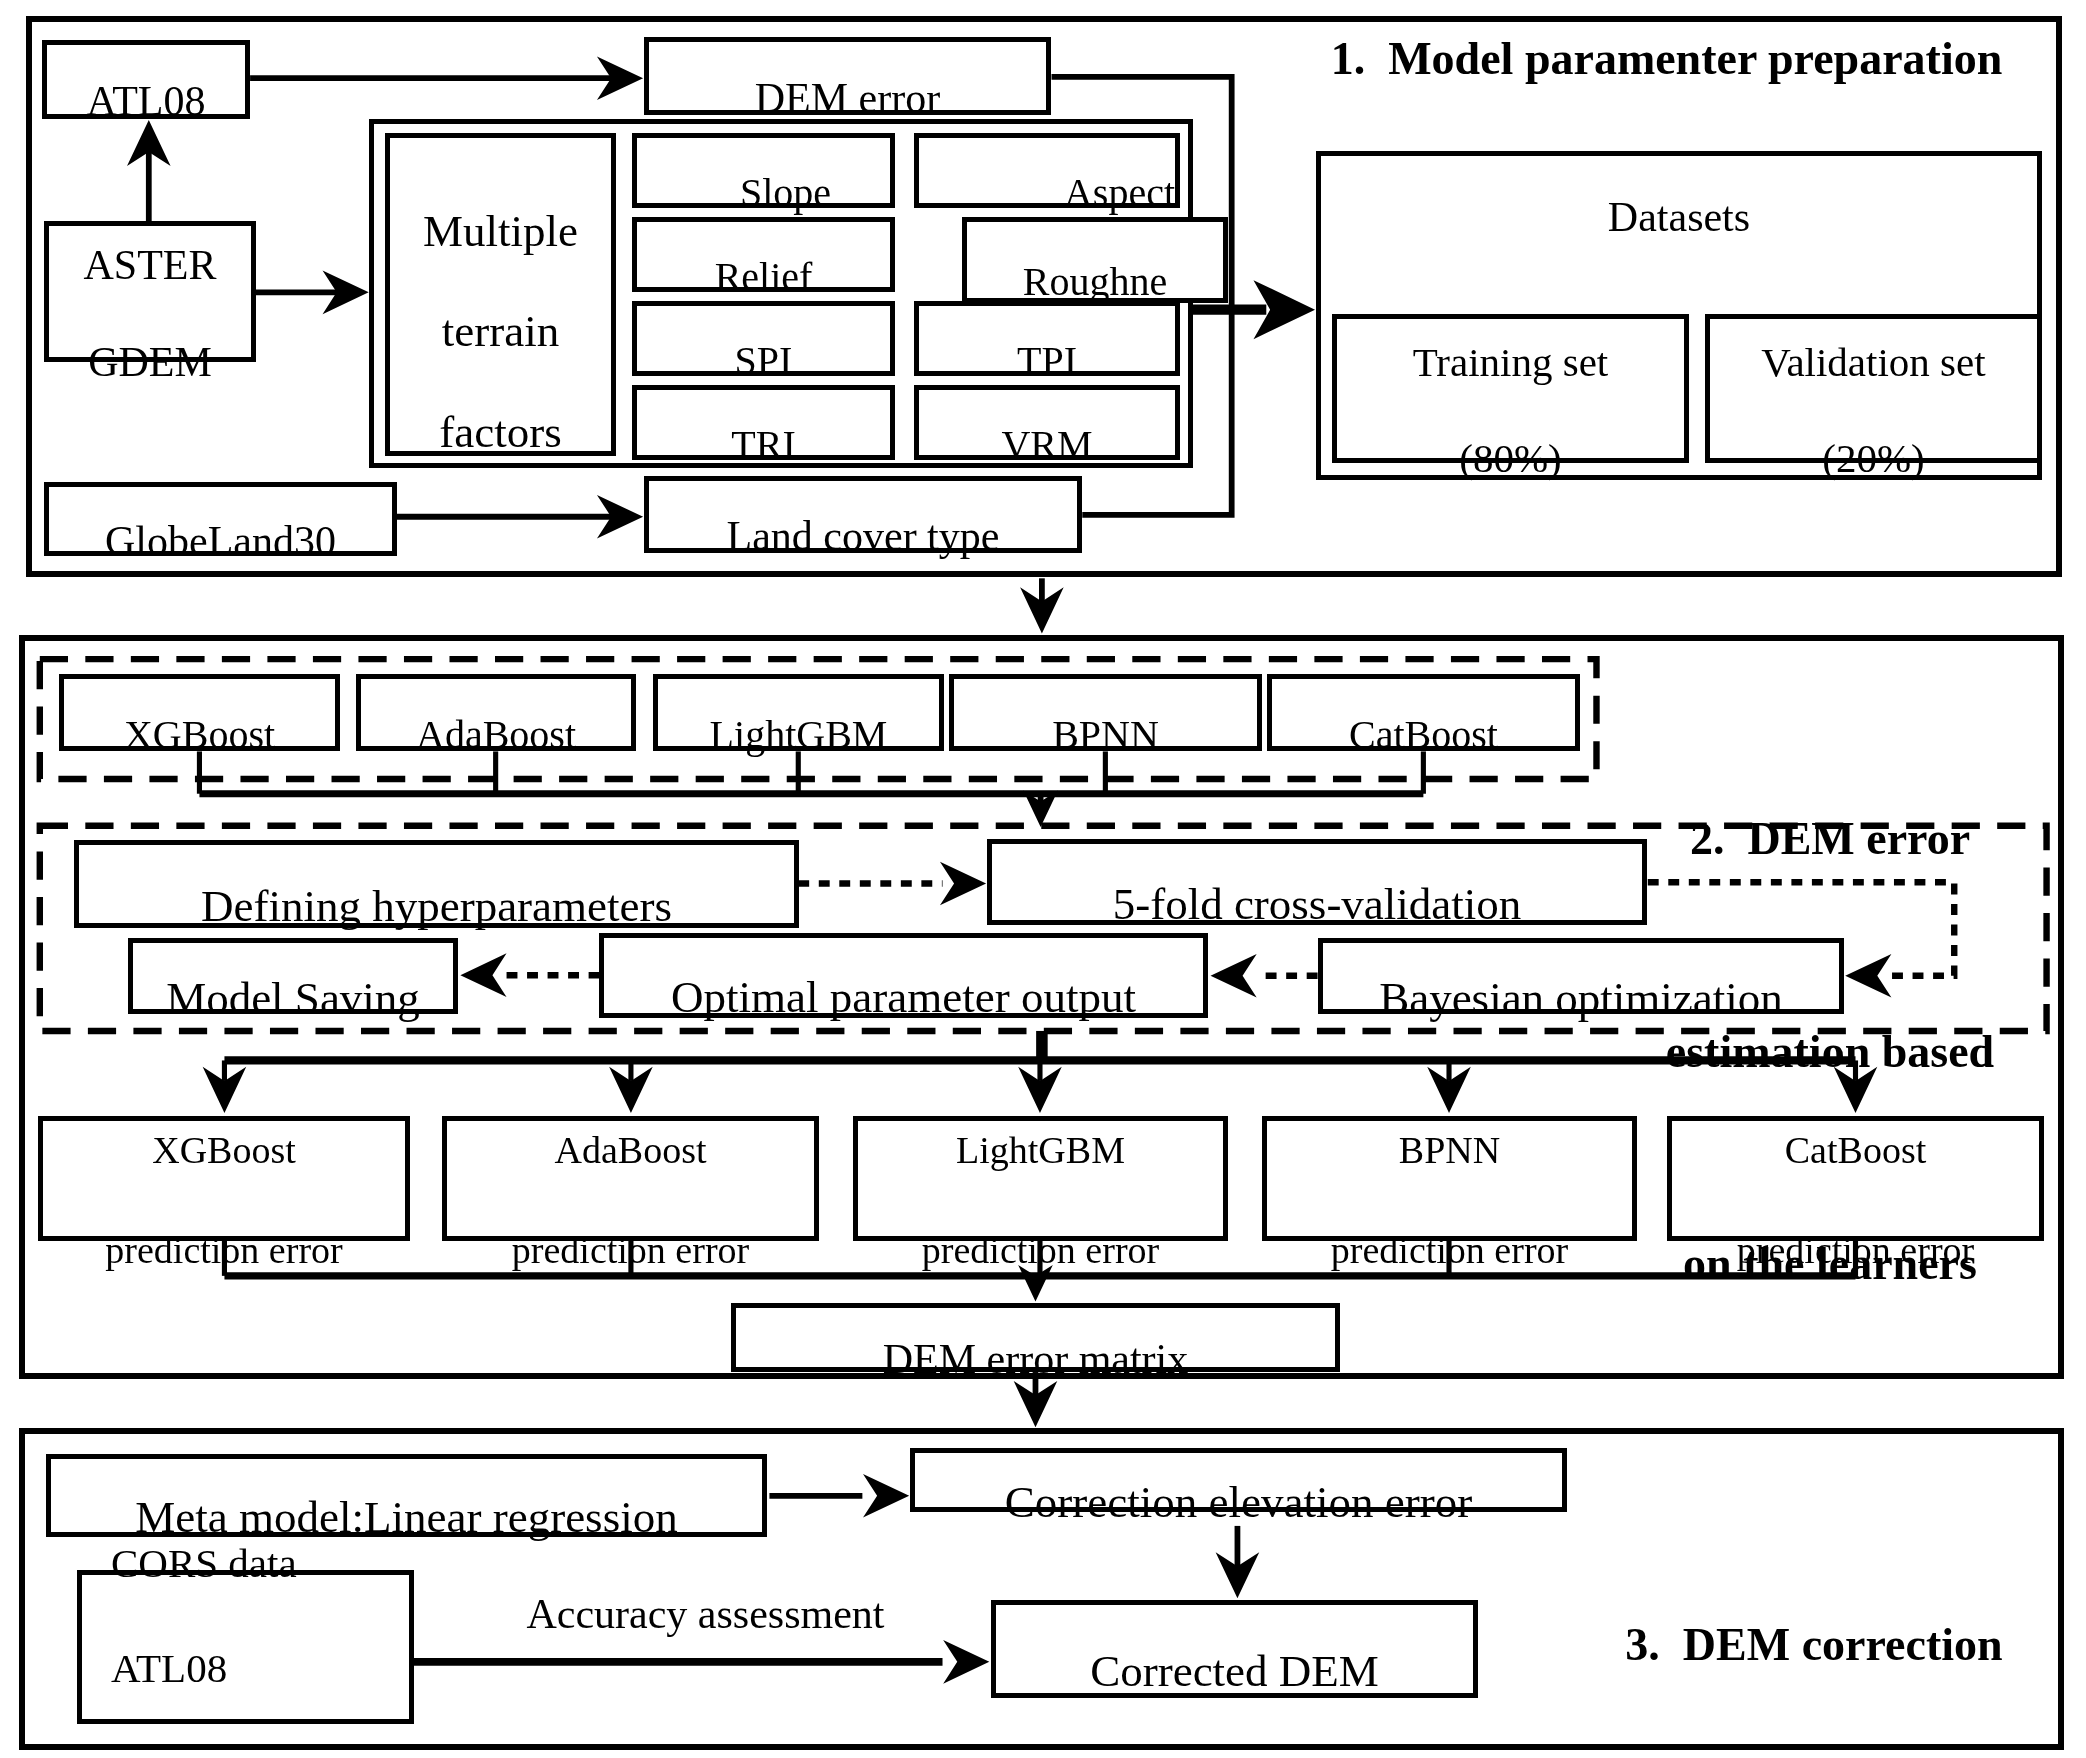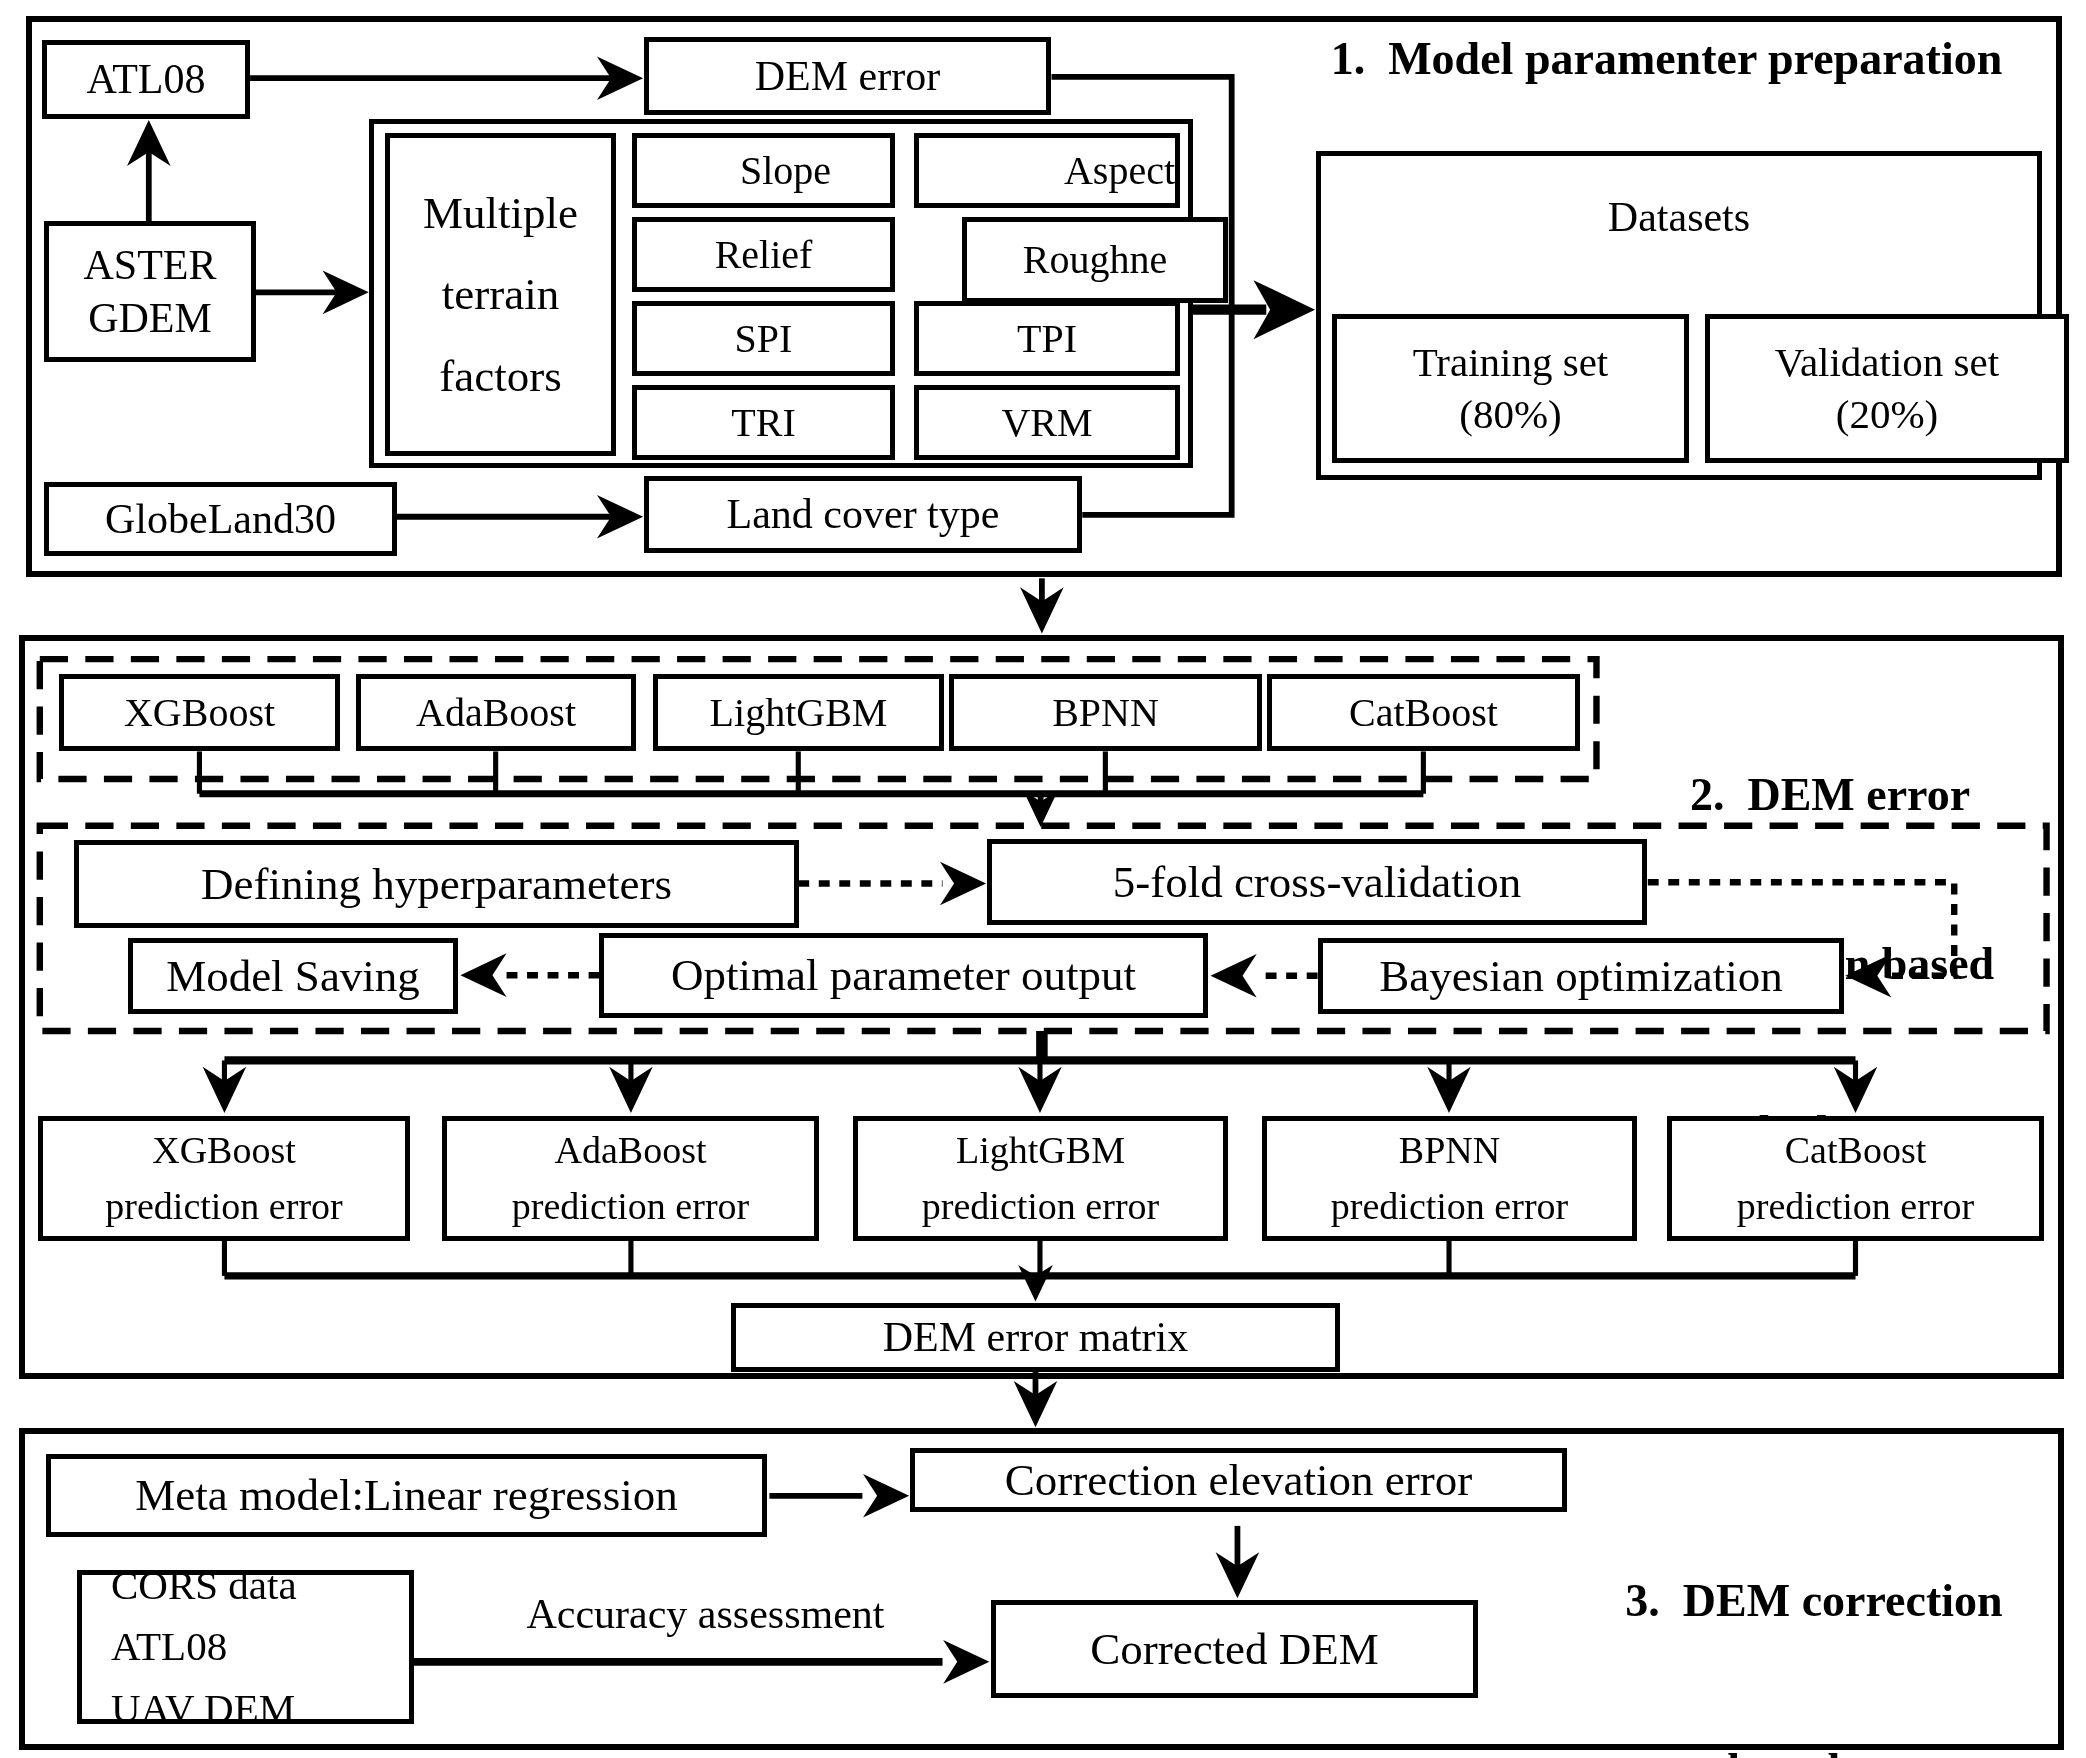--- a/index.html
+++ b/index.html
@@ -8,21 +8,21 @@
     font-family:"Liberation Serif","DejaVu Serif",serif;color:#000;
   }
   .box{
     position:absolute;box-sizing:border-box;background:#fff;border:5.1px solid #000;
     display:flex;flex-direction:column;align-items:center;justify-content:center;
     text-align:center;line-height:1.25;
   }
   .sect{
     position:absolute;box-sizing:border-box;background:transparent;border:6.4px solid #000;
   }
-  .lbl{display:block;}
+  .lbl{display:block;margin-top:44px;}
   .title{
     position:absolute;font-weight:bold;text-align:center;white-space:pre-wrap;
     line-height:1.22;
   }
   .t1{font-size:46px;}
   .t23{font-size:46px;}
   .f64{font-size:41px;}
   .f62{font-size:40px;}
   .f66{font-size:42px;}
   .f70{font-size:45px;}
@@ -89,21 +89,21 @@
   <div class="box f66" style="left:644px;top:476px;width:438px;height:77px;">
     <span class="lbl">Land cover type</span>
   </div>
 
   <div class="sect" style="left:1316px;top:151px;width:726px;height:329px;border-width:5.1px;"></div>
   <div class="title f66" style="left:1316px;top:192px;width:726px;font-weight:normal;">Datasets</div>
   <div class="box f64" style="left:1332px;top:314px;width:357px;height:149px;">
     <span class="lbl">Training set</span>
     <span class="lbl">(80%)</span>
   </div>
-  <div class="box f64" style="left:1705px;top:314px;width:364px;height:149px;">
+  <div class="box f64" style="left:1705px;top:314px;width:337px;height:149px;">
     <span class="lbl">Validation set</span>
     <span class="lbl">(20%)</span>
   </div>
 
   <div class="sect" style="left:19px;top:635px;width:2045px;height:744px;"></div>
   <div class="title t23" style="left:1596px;top:655px;width:468px;">
     <span class="lbl">2.  DEM error</span>
     <span class="lbl">estimation based</span>
     <span class="lbl">on the learners</span>
   </div>

